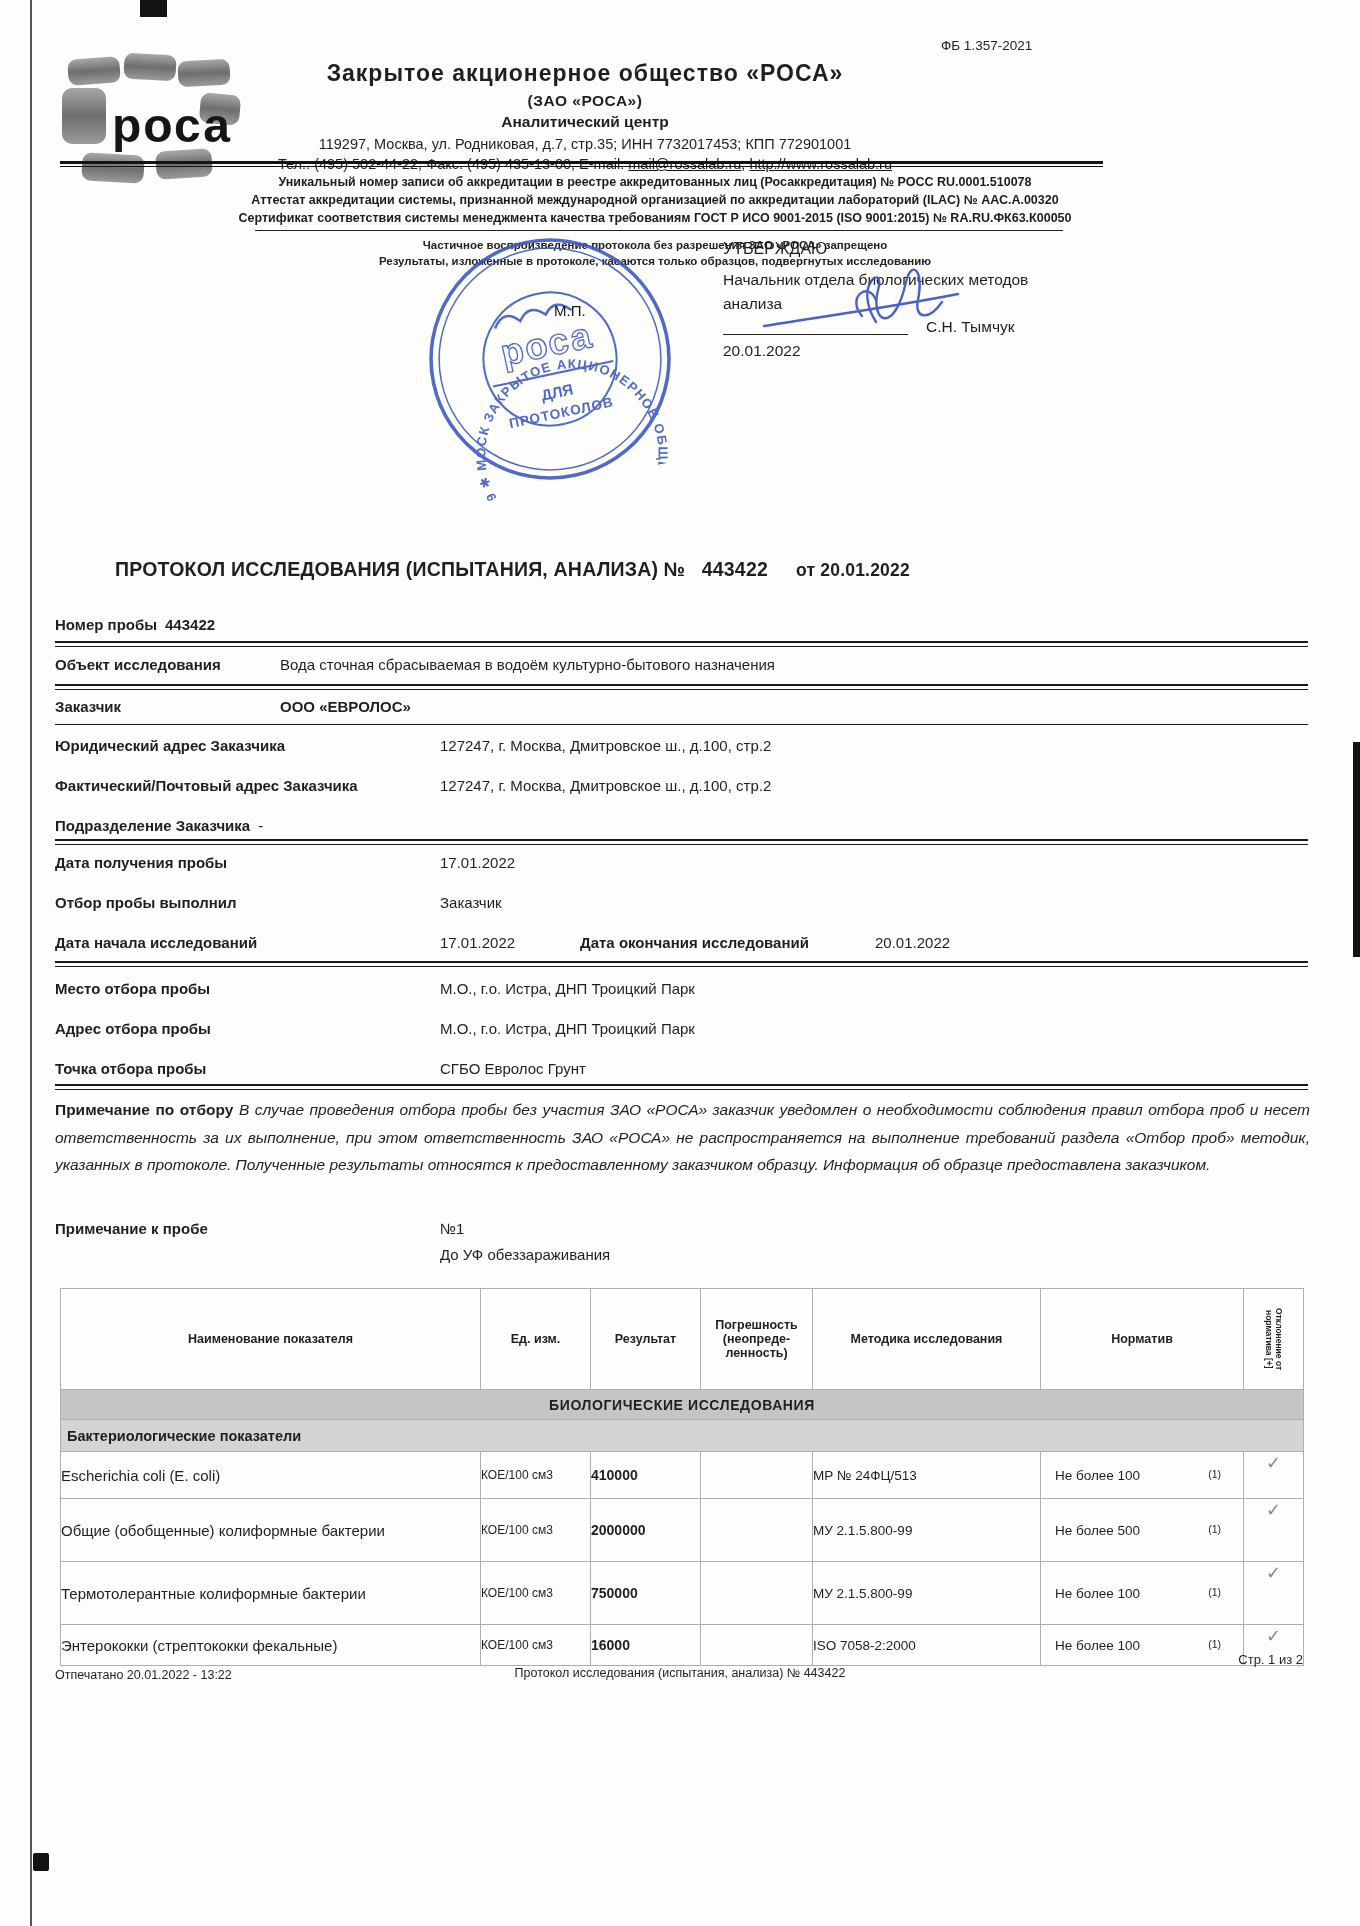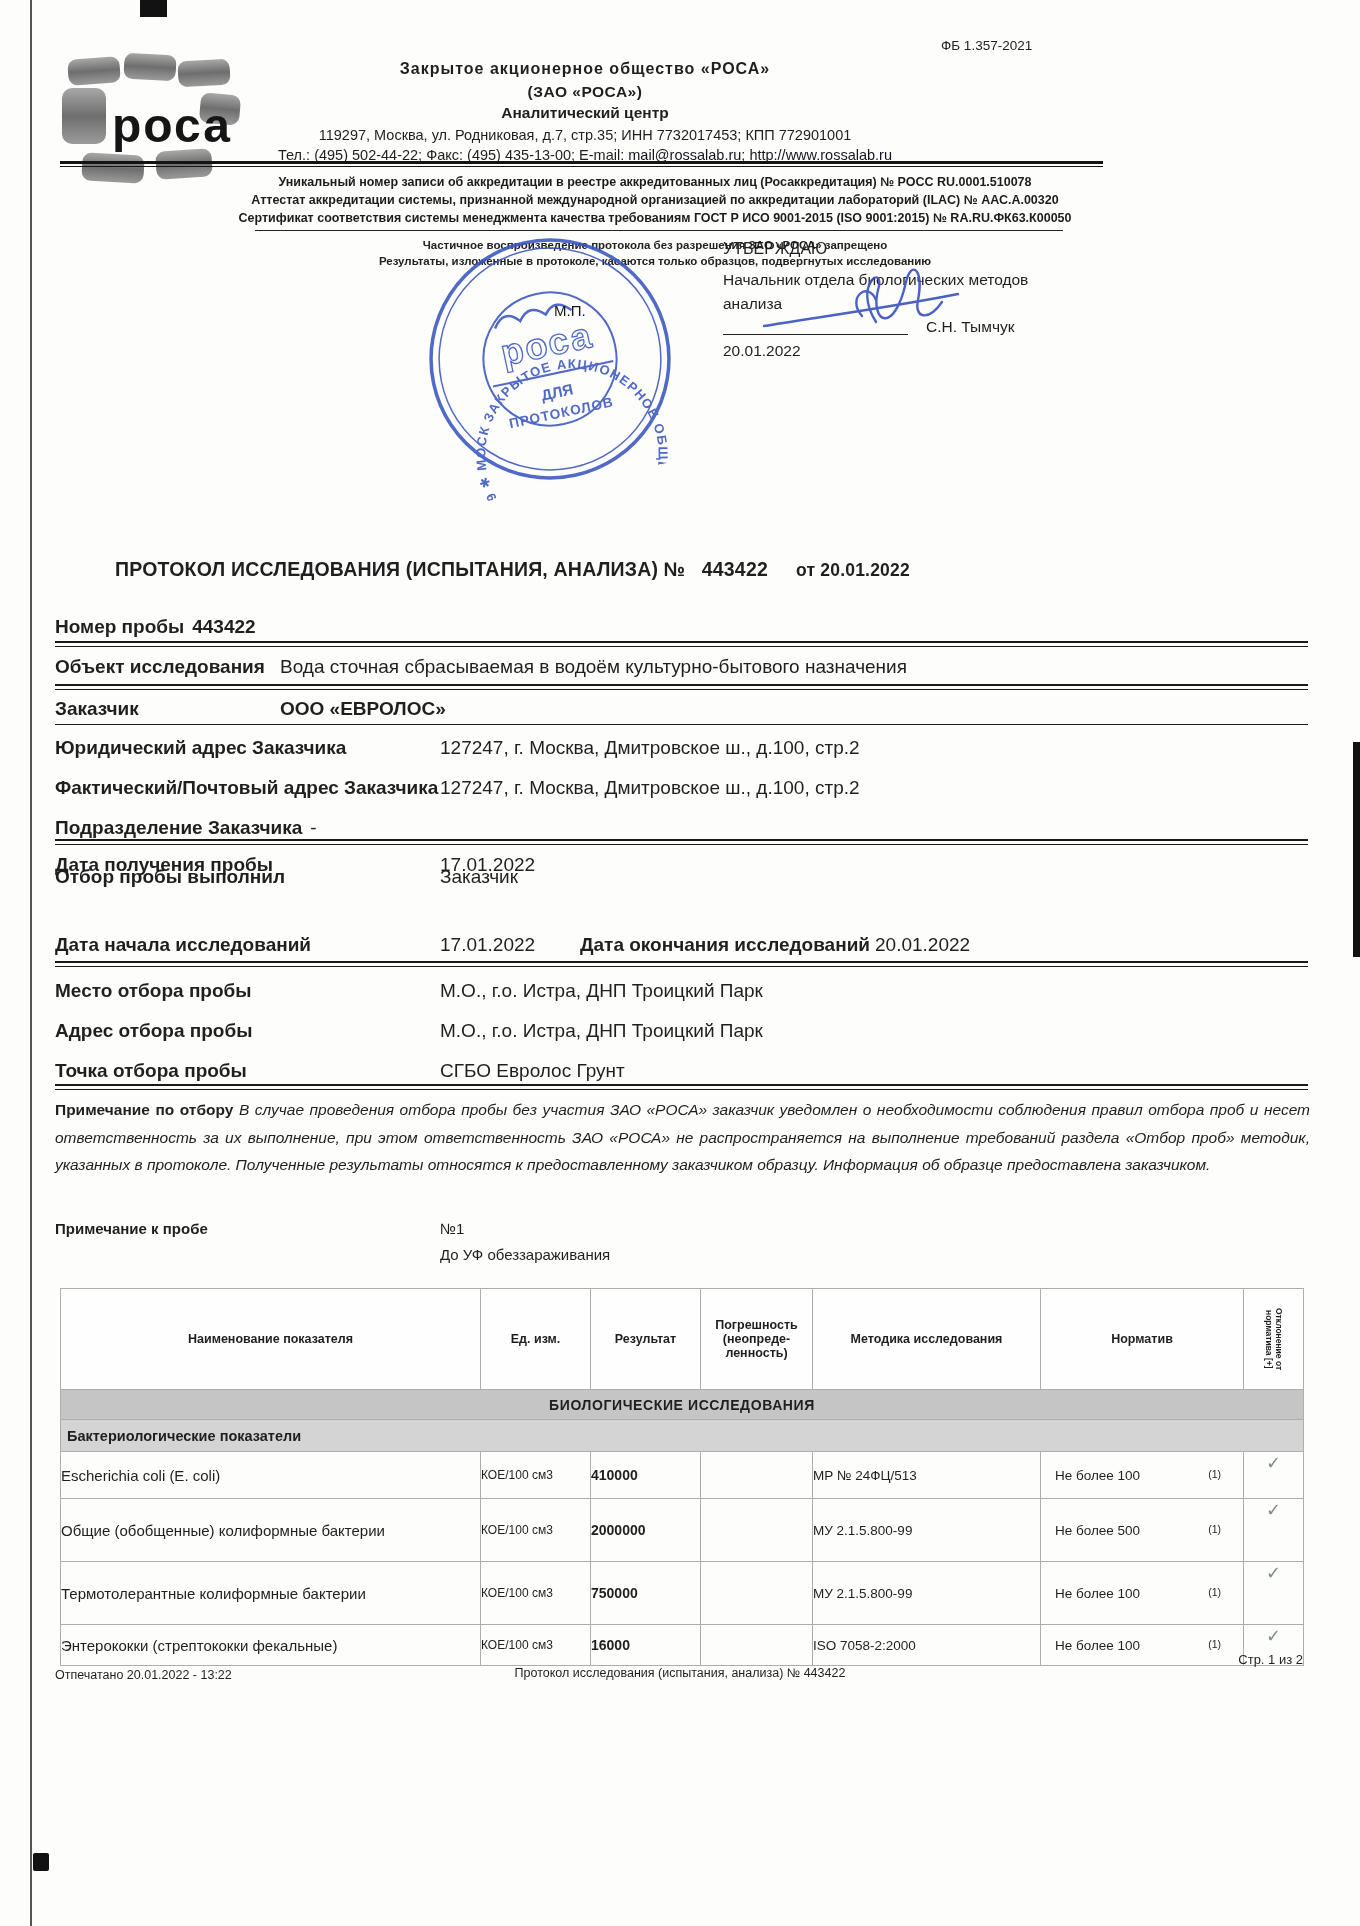--- a/index.html
+++ b/index.html
@@ -10,21 +10,21 @@
   
   .art{position:absolute;background:#121212;}
   .art-top{left:140px;top:0;width:27px;height:17px;}
   .art-left{left:30px;top:0;width:2px;height:1926px;background:#2b2b2b;opacity:.8;}
   .art-right{left:1353px;top:742px;width:7px;height:215px;}
   .art-dot{left:33px;top:1853px;width:16px;height:18px;border-radius:2px;}
   
   .form-code{position:absolute;left:941px;top:38px;font-size:13.5px;color:#222;}
   .logo{position:absolute;left:60px;top:50px;}
   .org{position:absolute;left:170px;top:60px;width:830px;text-align:center;}
-  .org-name{font-size:16px;font-weight:bold;letter-spacing:1px;}
+  .org-name{font-size:23px;font-weight:bold;letter-spacing:1px;}
   .org-short{font-size:15.5px;font-weight:bold;margin-top:5px;letter-spacing:.5px;}
   .org-div{font-size:15.5px;font-weight:bold;margin-top:3px;}
   .org-addr{font-size:14.5px;margin-top:5px;}
   .org-tel{font-size:14.5px;margin-top:4px;}
   .lnk{color:#15151f;text-decoration:underline;}
   .rule-heavy{position:absolute;left:60px;top:161px;width:1043px;height:2px;
     border-top:3px solid #141414;border-bottom:1.5px solid #141414;}
   .acc{position:absolute;left:60px;top:173px;width:1190px;text-align:center;
     font-size:12.5px;font-weight:600;line-height:18px;color:#1c1c1c;}
   .rule-thin{position:absolute;left:255px;top:230px;width:808px;border-top:1.5px solid #222;}
@@ -38,21 +38,21 @@
   .ap-pos{position:absolute;left:723px;top:268px;width:345px;font-size:15.5px;line-height:24px;}
   .sig{position:absolute;left:758px;top:256px;z-index:2;}
   .sig-line{position:absolute;left:723px;top:334px;width:185px;border-top:1.5px solid #222;}
   .ap-name{position:absolute;left:926px;top:318px;font-size:15.5px;}
   .ap-date{position:absolute;left:723px;top:342px;font-size:15.5px;}
   
   .title{position:absolute;left:115px;top:558px;font-size:19.5px;font-weight:bold;letter-spacing:.2px;}
   .title .tnum{margin-left:16px;}
   .title .tsuf{margin-left:28px;font-size:17.5px;}
   
-  .irow{position:absolute;left:55px;width:1253px;display:flex;font-size:19px;align-items:baseline;}
+  .irow{position:absolute;left:55px;width:1253px;display:flex;font-size:15px;align-items:baseline;}
   .lbl{font-weight:bold;flex:0 0 auto;}
   .w225{width:225px;} .w385{width:385px;} .w140{width:140px;} .w295{width:295px;}
   .val{flex:0 1 auto;} .b{font-weight:bold;} .ml8{margin-left:8px;}
   .sep2{position:absolute;left:55px;width:1253px;height:3px;
     border-top:2.5px solid #1a1a1a;border-bottom:1.5px solid #1a1a1a;}
   .sep1{position:absolute;left:55px;width:1253px;border-top:1.5px solid #1a1a1a;}
   
   .note{position:absolute;left:55px;top:1096px;width:1255px;font-size:15.5px;
     font-style:italic;line-height:27.5px;text-align:justify;}
   .note .nlabel{font-weight:bold;font-style:normal;}
@@ -216,21 +216,21 @@
   <div class="irow" style="top:817px">
     <span class="lbl">Подразделение Заказчика</span>
     <span class="val ml8">-</span>
   </div>
   <div class="sep2" style="top:839px"></div>
 
   <div class="irow" style="top:854px">
     <span class="lbl w385">Дата получения пробы</span>
     <span class="val">17.01.2022</span>
   </div>
-  <div class="irow" style="top:866px">
+  <div class="irow" style="top:894px">
     <span class="lbl w385">Отбор пробы выполнил</span>
     <span class="val">Заказчик</span>
   </div>
   <div class="irow" style="top:934px">
     <span class="lbl w385">Дата начала исследований</span>
     <span class="val w140">17.01.2022</span>
     <span class="lbl w295">Дата окончания исследований</span>
     <span class="val">20.01.2022</span>
   </div>
   <div class="sep2" style="top:961px"></div>

